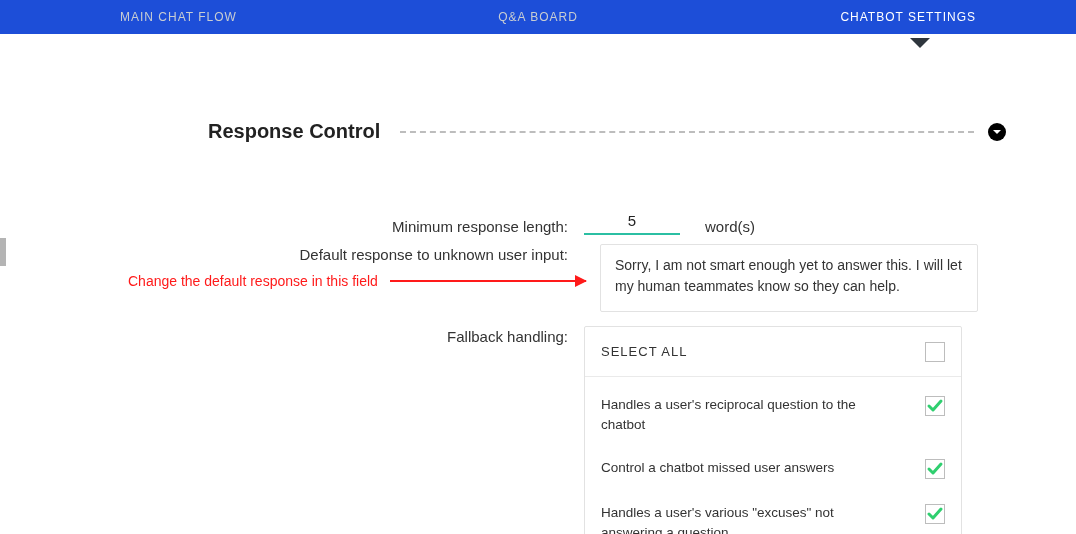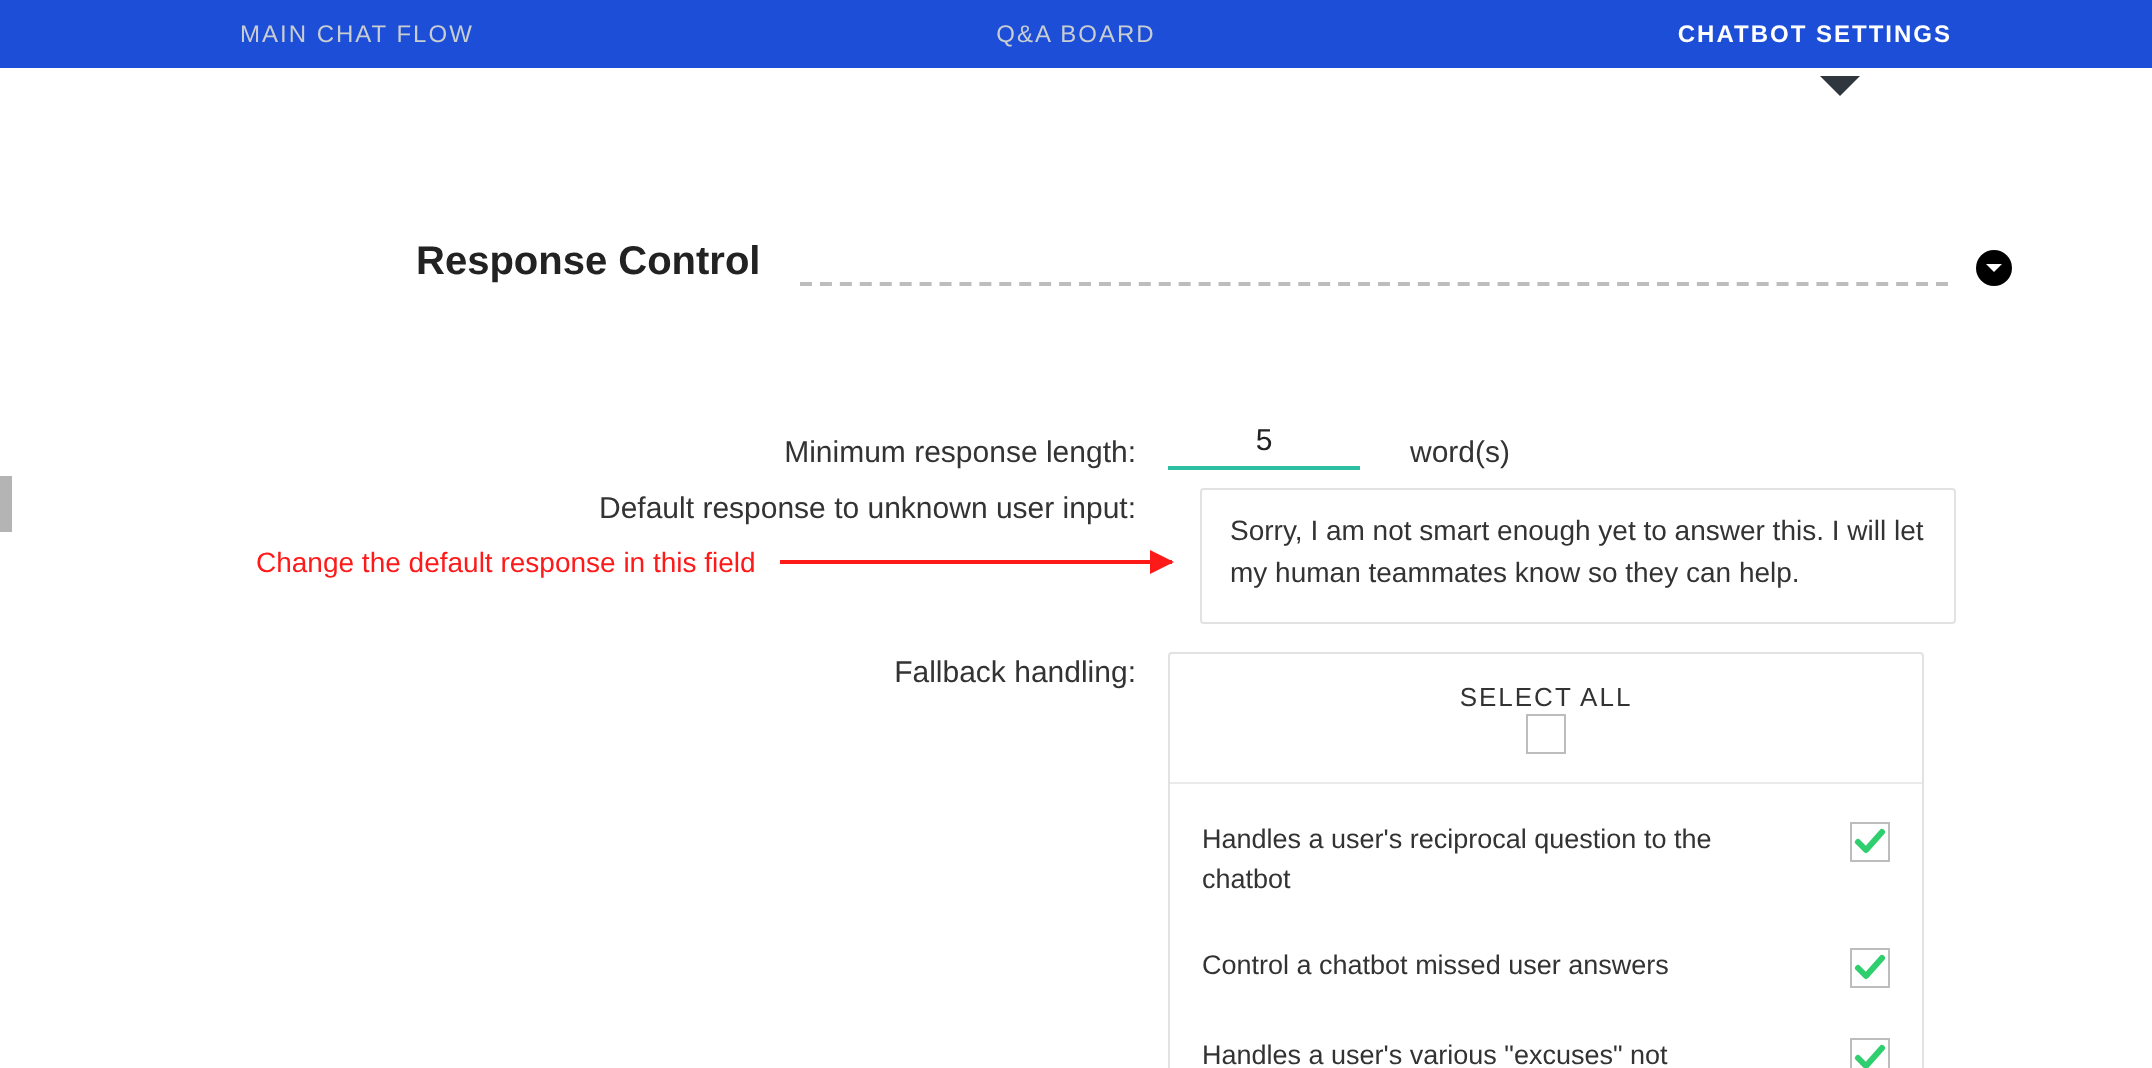--- a/index.html
+++ b/index.html
@@ -24,21 +24,21 @@
     align-items: center;
     position: relative;
   }
   .tab {
     color: #c8cdd2;
     font-size: 12px;
     letter-spacing: 1px;
     font-weight: 500;
     cursor: pointer;
   }
-  .tab.active { color: #fff; font-weight: 700; }
+  .tab.active { color: #fff; font-weight: 400; }
   .tab-main { position: absolute; left: 120px; }
   .tab-qa   { position: absolute; left: 50%; transform: translateX(-50%); }
   .tab-set  { position: absolute; right: 100px; }
   .tab-pointer {
     position: absolute;
     top: 38px;
     right: 146px;
     width: 0; height: 0;
     border-left: 10px solid transparent;
     border-right: 10px solid transparent;
@@ -49,21 +49,21 @@
     position: relative;
     padding-top: 48px;
   }
 
   .section-header {
     position: absolute;
     top: 86px;
     left: 208px;
     right: 70px;
     display: flex;
-    align-items: flex-end;
+    align-items: center;
   }
   .section-title {
     font-size: 20px;
     font-weight: 700;
     color: #222;
     white-space: nowrap;
   }
   .dashline {
     flex: 1;
     border-top: 2px dashed #bdbdbd;
@@ -130,21 +130,20 @@
     width: 378px;
     border: 1px solid #e2e2e2;
     border-radius: 2px;
   }
   .fb-head {
     display: flex;
     align-items: center;
     justify-content: space-between;
     padding: 14px 16px;
     border-bottom: 1px solid #eaeaea;
-    flex-direction: column;
   }
   .fb-head-label {
     font-size: 13px;
     letter-spacing: 1px;
     color: #333;
   }
   .fb-list { padding: 6px 16px 4px 16px; }
   .fb-item {
     display: flex;
     align-items: flex-start;

